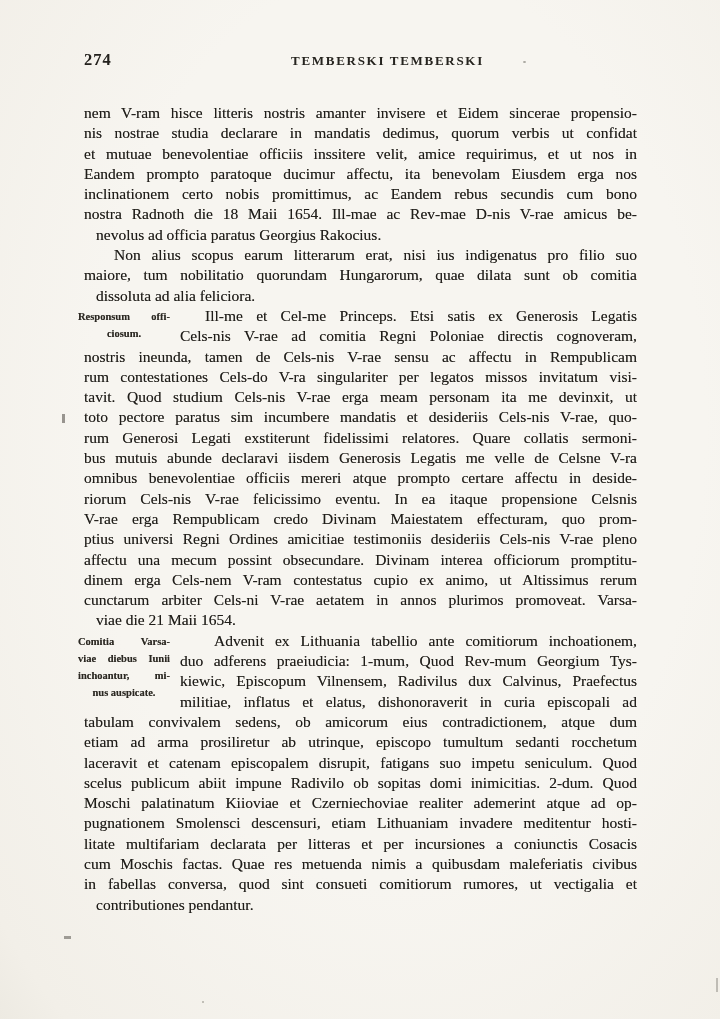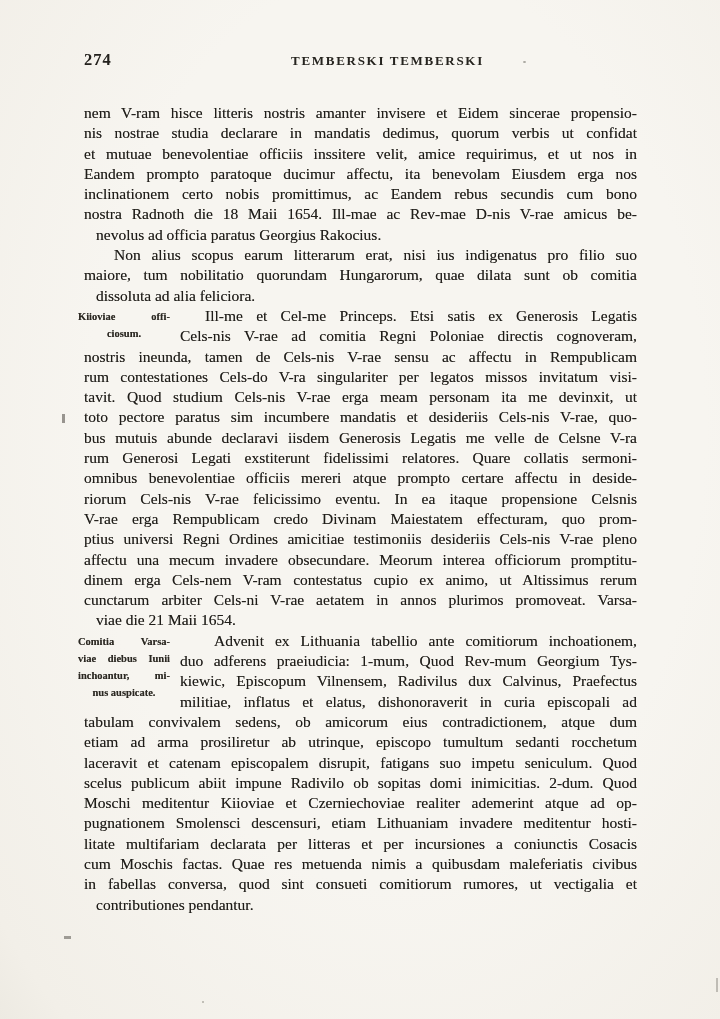--- a/index.html
+++ b/index.html
@@ -77,56 +77,56 @@
         <div class="line">nostra Radnoth die 18 Maii 1654. Ill-mae ac Rev-mae D-nis V-rae amicus be-</div>
         <div class="line last">nevolus ad officia paratus Georgius Rakocius.</div>
       </div>
       <div class="para">
         <div class="line" style="text-indent: 30px;">Non alius scopus earum litterarum erat, nisi ius indigenatus pro filio suo</div>
         <div class="line">maiore, tum nobilitatio quorundam Hungarorum, quae dilata sunt ob comitia</div>
         <div class="line last">dissoluta ad alia feliciora.</div>
       </div>
       <div class="para">
         <div class="margin-note">
-          <div class="note-line">Kiioviae offi-</div>
+          <div class="note-line">Responsum offi-</div>
           <div class="note-line">ciosum.</div>
         </div>
         <div class="line" style="text-indent: 25px;">Ill-me et Cel-me Princeps. Etsi satis ex Generosis Legatis</div>
         <div class="line">Cels-nis V-rae ad comitia Regni Poloniae directis cognoveram,</div>
         <div class="line">nostris ineunda, tamen de Cels-nis V-rae sensu ac affectu in Rempublicam</div>
         <div class="line">rum contestationes Cels-do V-ra singulariter per legatos missos invitatum visi-</div>
         <div class="line">tavit. Quod studium Cels-nis V-rae erga meam personam ita me devinxit, ut</div>
         <div class="line">toto pectore paratus sim incumbere mandatis et desideriis Cels-nis V-rae, quo-</div>
+        <div class="line">rum Generosi Legati exstiterunt fidelissimi relatores. Quare collatis sermoni-</div>
         <div class="line">bus mutuis abunde declaravi iisdem Generosis Legatis me velle de Celsne V-ra</div>
-        <div class="line">rum Generosi Legati exstiterunt fidelissimi relatores. Quare collatis sermoni-</div>
         <div class="line">omnibus benevolentiae officiis mereri atque prompto certare affectu in deside-</div>
         <div class="line">riorum Cels-nis V-rae felicissimo eventu. In ea itaque propensione Celsnis</div>
         <div class="line">V-rae erga Rempublicam credo Divinam Maiestatem effecturam, quo prom-</div>
         <div class="line">ptius universi Regni Ordines amicitiae testimoniis desideriis Cels-nis V-rae pleno</div>
-        <div class="line">affectu una mecum invadere obsecundare. Meorum interea officiorum promptitu-</div>
+        <div class="line">affectu una mecum possint obsecundare. Divinam interea officiorum promptitu-</div>
         <div class="line">dinem erga Cels-nem V-ram contestatus cupio ex animo, ut Altissimus rerum</div>
         <div class="line">cunctarum arbiter Cels-ni V-rae aetatem in annos plurimos promoveat. Varsa-</div>
         <div class="line last">viae die 21 Maii 1654.</div>
       </div>
       <div class="para">
         <div class="margin-note">
           <div class="note-line">Comitia Varsa-</div>
           <div class="note-line">viae diebus Iunii</div>
           <div class="note-line">inchoantur, mi-</div>
           <div class="note-line">nus auspicate.</div>
         </div>
         <div class="line" style="text-indent: 34px;">Advenit ex Lithuania tabellio ante comitiorum inchoationem,</div>
         <div class="line">duo adferens praeiudicia: 1-mum, Quod Rev-mum Georgium Tys-</div>
         <div class="line">kiewic, Episcopum Vilnensem, Radivilus dux Calvinus, Praefectus</div>
         <div class="line">militiae, inflatus et elatus, dishonoraverit in curia episcopali ad</div>
         <div class="line">tabulam convivalem sedens, ob amicorum eius contradictionem, atque dum</div>
         <div class="line">etiam ad arma prosiliretur ab utrinque, episcopo tumultum sedanti rocchetum</div>
         <div class="line">laceravit et catenam episcopalem disrupit, fatigans suo impetu seniculum. Quod</div>
         <div class="line">scelus publicum abiit impune Radivilo ob sopitas domi inimicitias. 2-dum. Quod</div>
-        <div class="line">Moschi meditentur Kiioviae et Czerniechoviae realiter ademerint atque ad op-</div>
+        <div class="line">Moschi palatinatum Kiioviae et Czerniechoviae realiter ademerint atque ad op-</div>
         <div class="line">pugnationem Smolensci descensuri, etiam Lithuaniam invadere meditentur hosti-</div>
         <div class="line">litate multifariam declarata per litteras et per incursiones a coniunctis Cosacis</div>
         <div class="line">cum Moschis factas. Quae res metuenda nimis a quibusdam maleferiatis civibus</div>
         <div class="line">in fabellas conversa, quod sint consueti comitiorum rumores, ut vectigalia et</div>
         <div class="line last">contributiones pendantur.</div>
       </div>
     </div>
 
   <div class="artifact a1"></div>
   <div class="artifact a2"></div>

